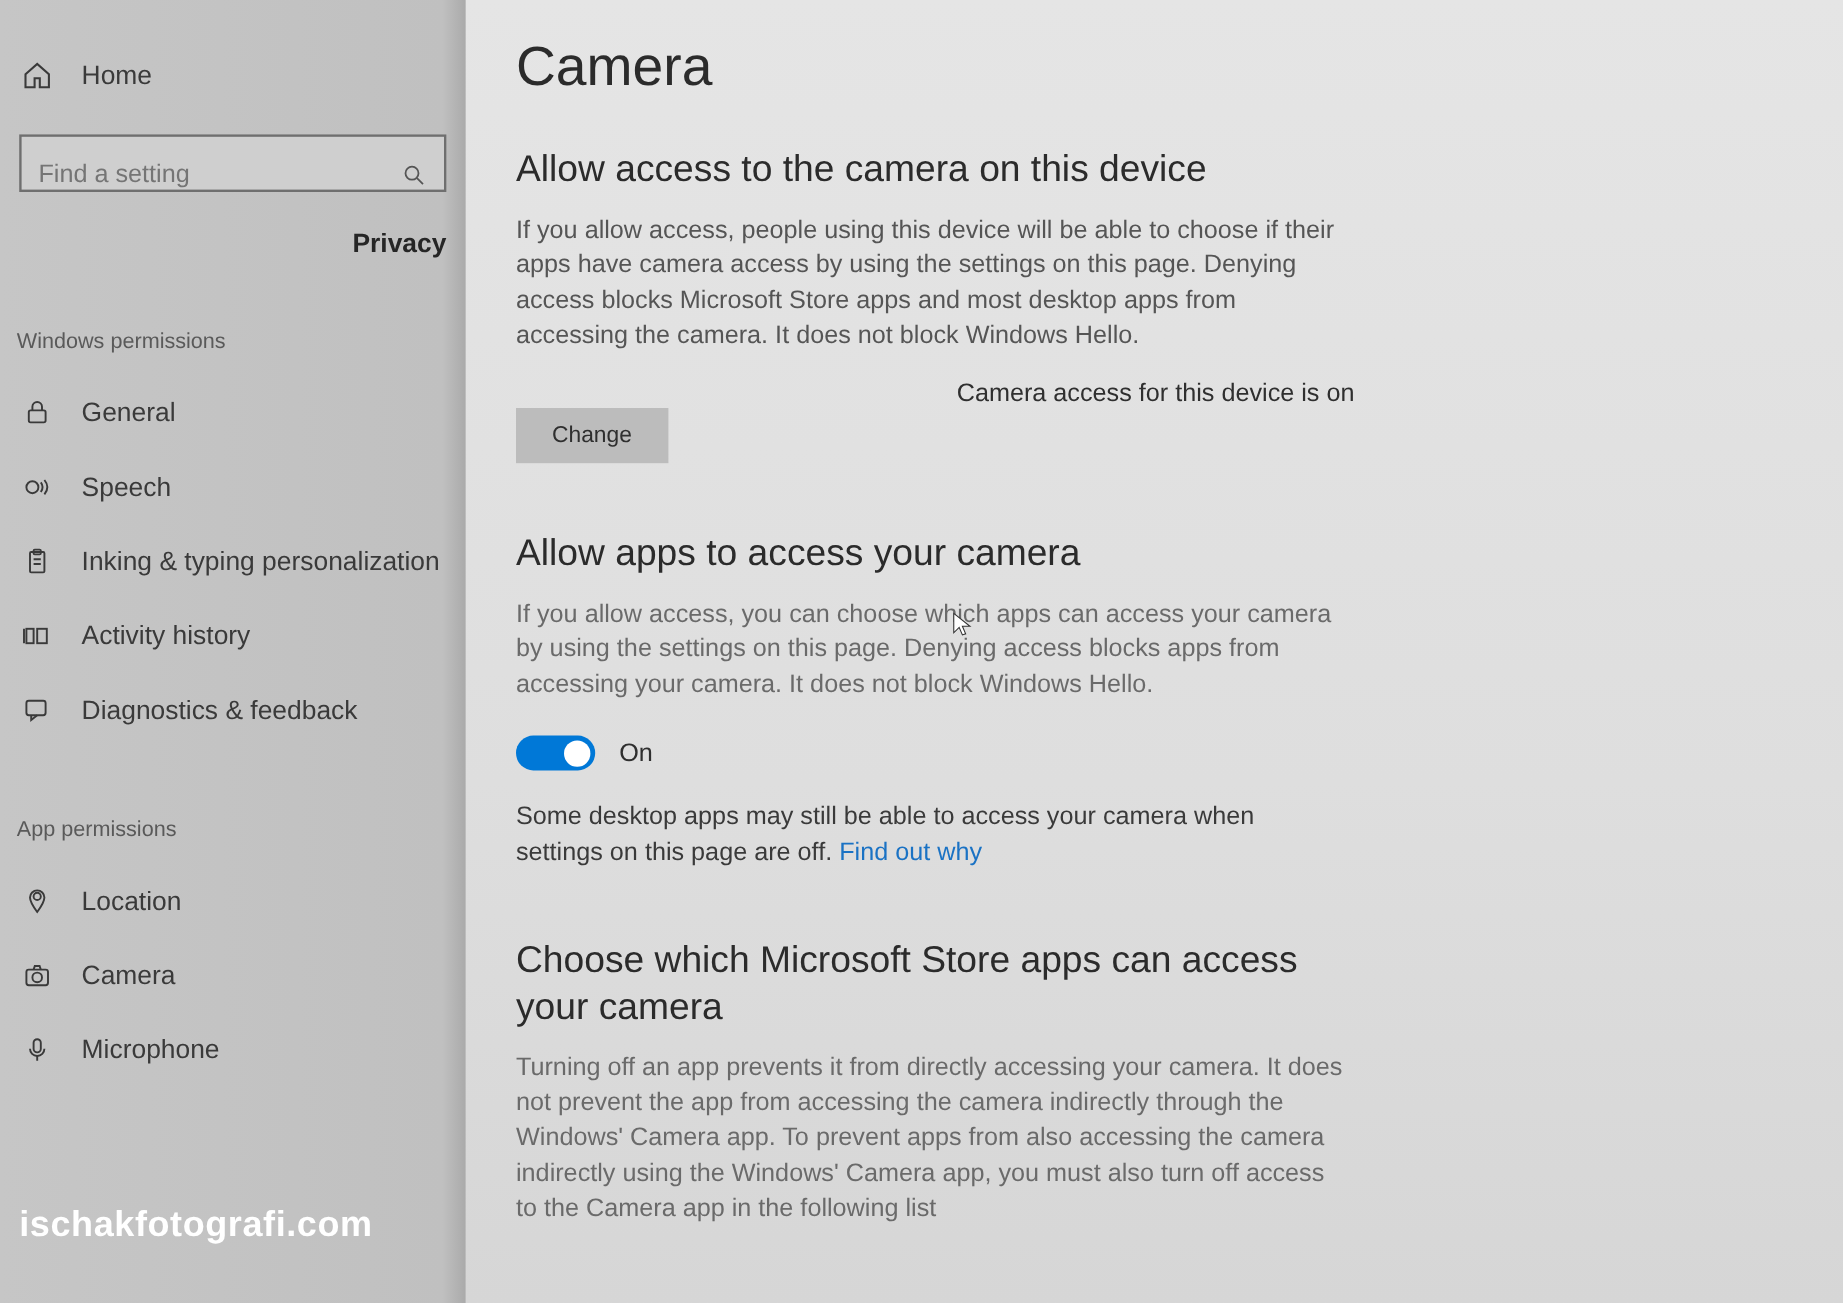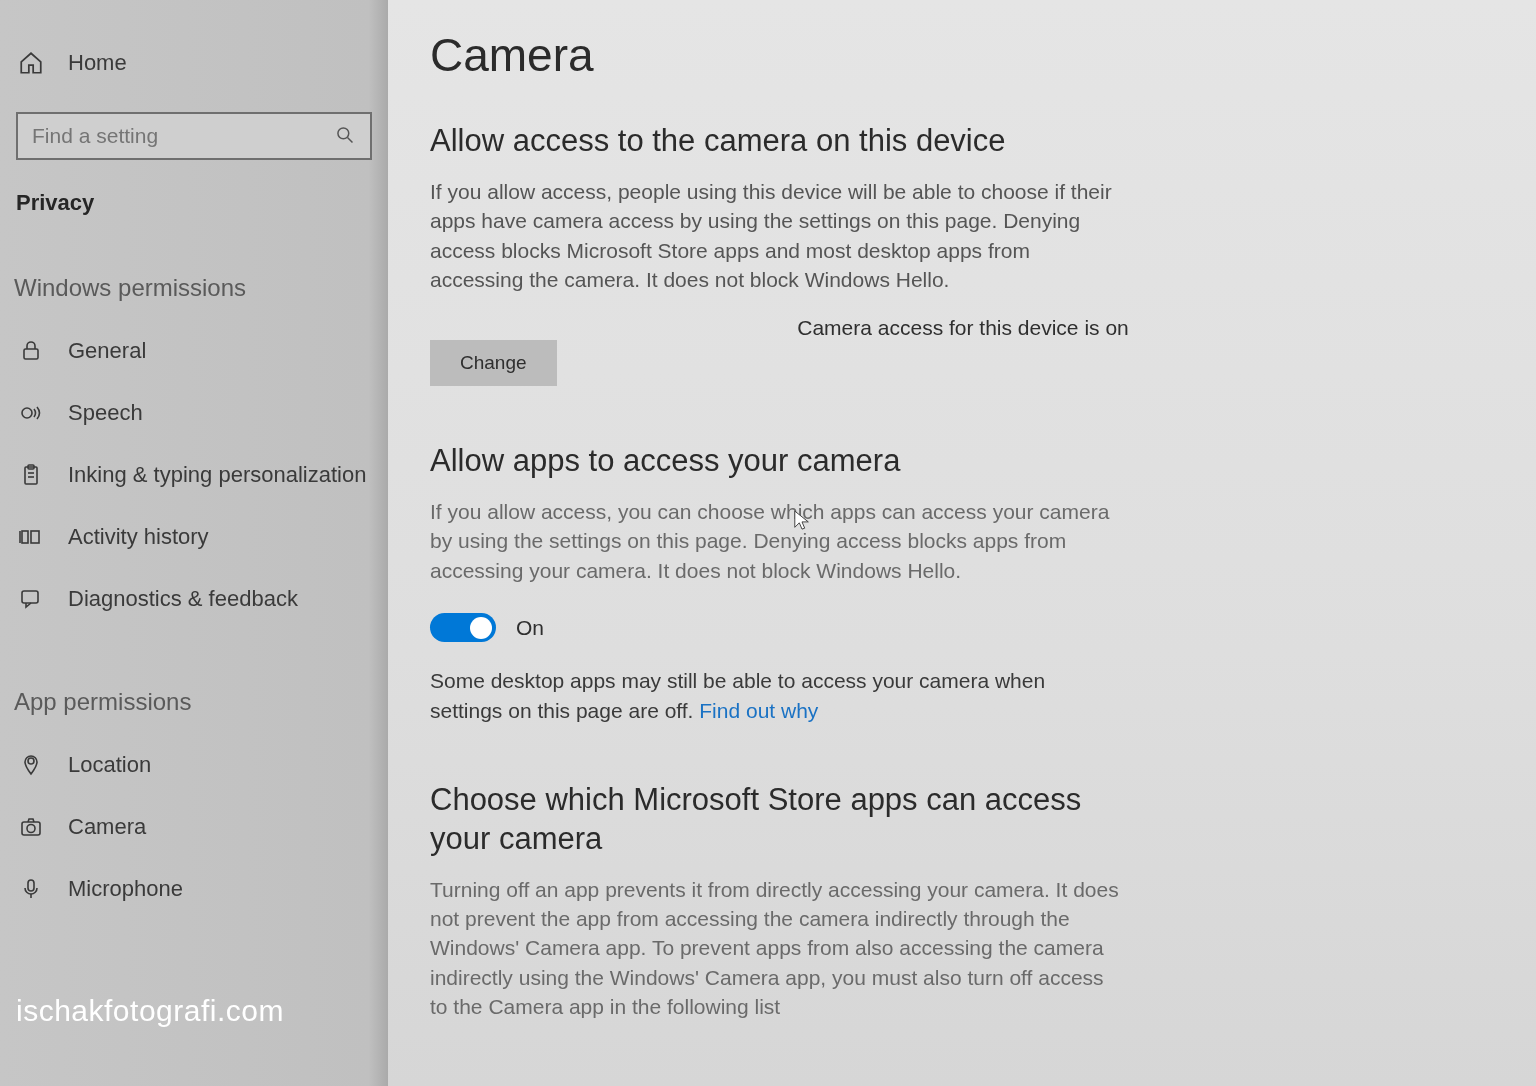--- a/index.html
+++ b/index.html
@@ -33,63 +33,64 @@
       color: #3a3a3a;
       cursor: pointer;
     }
     .nav-home .icon { width: 26px; height: 26px; display:flex; align-items:center; justify-content:center; }
     .search-box {
       margin: 26px 16px 0 16px;
       height: 48px;
       border: 2px solid #6f6f6f;
       background: #cfcfcf;
       display: flex;
-      align-items: center;
+      align-items: flex-end;
       padding: 0 14px;
       justify-content: space-between;
     }
     .search-box input {
       border: none;
       background: transparent;
       outline: none;
       font-size: 21px;
       color: #4a4a4a;
       width: 100%;
     }
     .search-box .search-icon { width: 22px; height: 22px; color:#555; }
     .section-title {
       font-size: 22px;
       font-weight: 600;
       color: #262626;
-      padding: 30px 3px 0 16px;
+      padding: 30px 16px 0 16px;
+      text-align: right;
     }
     .group-label {
-      font-size: 24px;
+      font-size: 18px;
       color: #5a5a5a;
       padding: 0 0 0 14px;
       margin-top: 58px;
       margin-bottom: 18px;
     }
     .nav-item {
       display: flex;
       align-items: center;
       gap: 24px;
       padding: 18px 18px 18px 18px;
       font-size: 22px;
       color: #3a3a3a;
       cursor: pointer;
     }
     .nav-item .icon { width: 26px; height: 26px; display:flex; align-items:center; justify-content:center; color:#3a3a3a; }
     .watermark {
       position: absolute;
       left: 16px;
-      bottom: 58px;
+      bottom: 48px;
       color: #ffffff;
       font-size: 30px;
-      font-weight: 400;
+      font-weight: 700;
       letter-spacing: 0.5px;
     }
     
     .main {
       flex: 1;
       background: linear-gradient(to bottom, #e5e5e5 0%, #dedede 60%, #d6d6d6 100%);
       padding: 28px 40px 0 42px;
       overflow: hidden;
     }
     .page-title {

